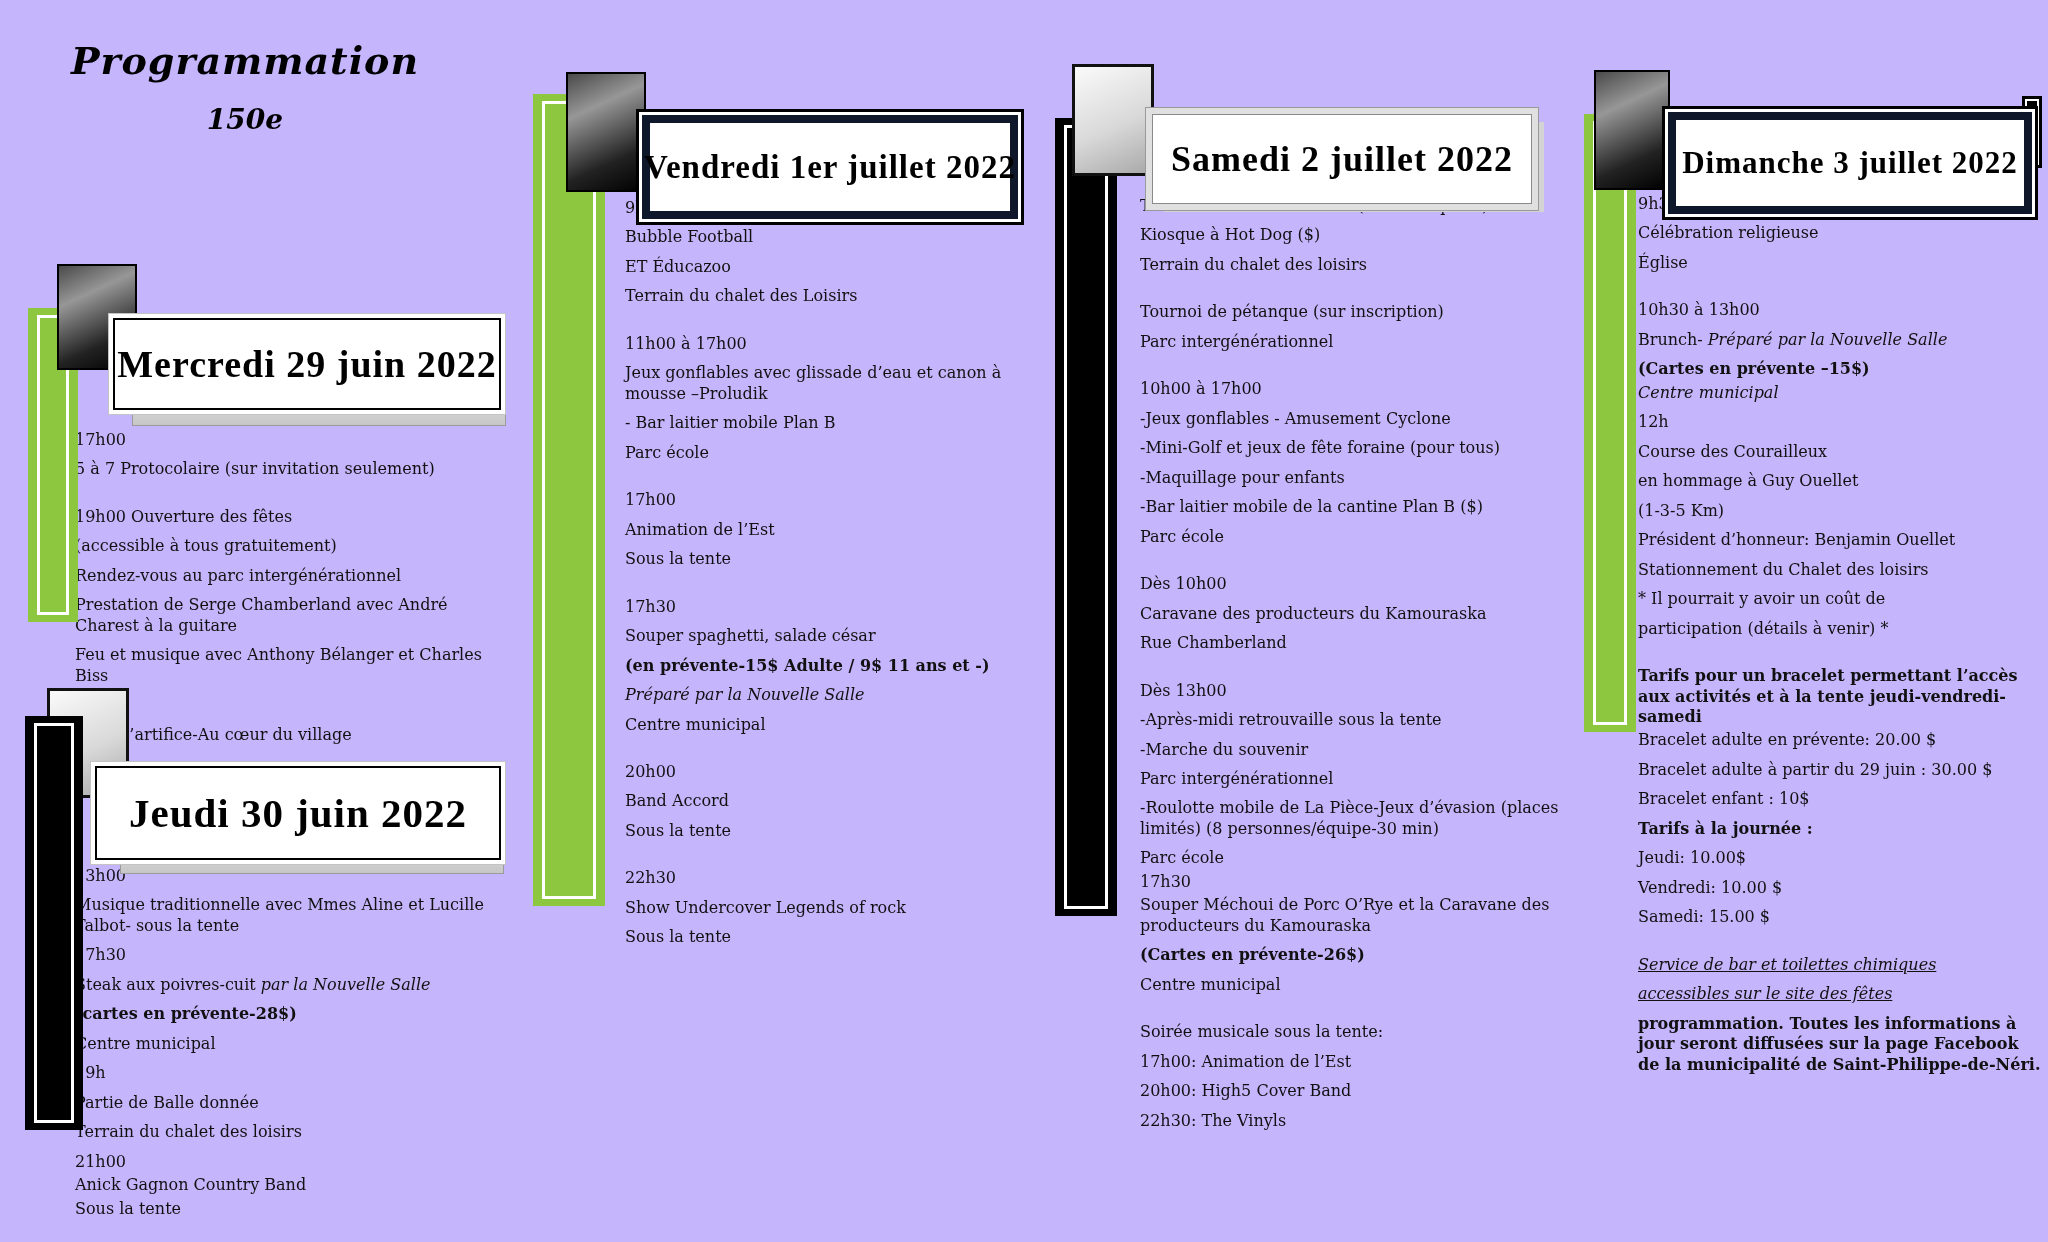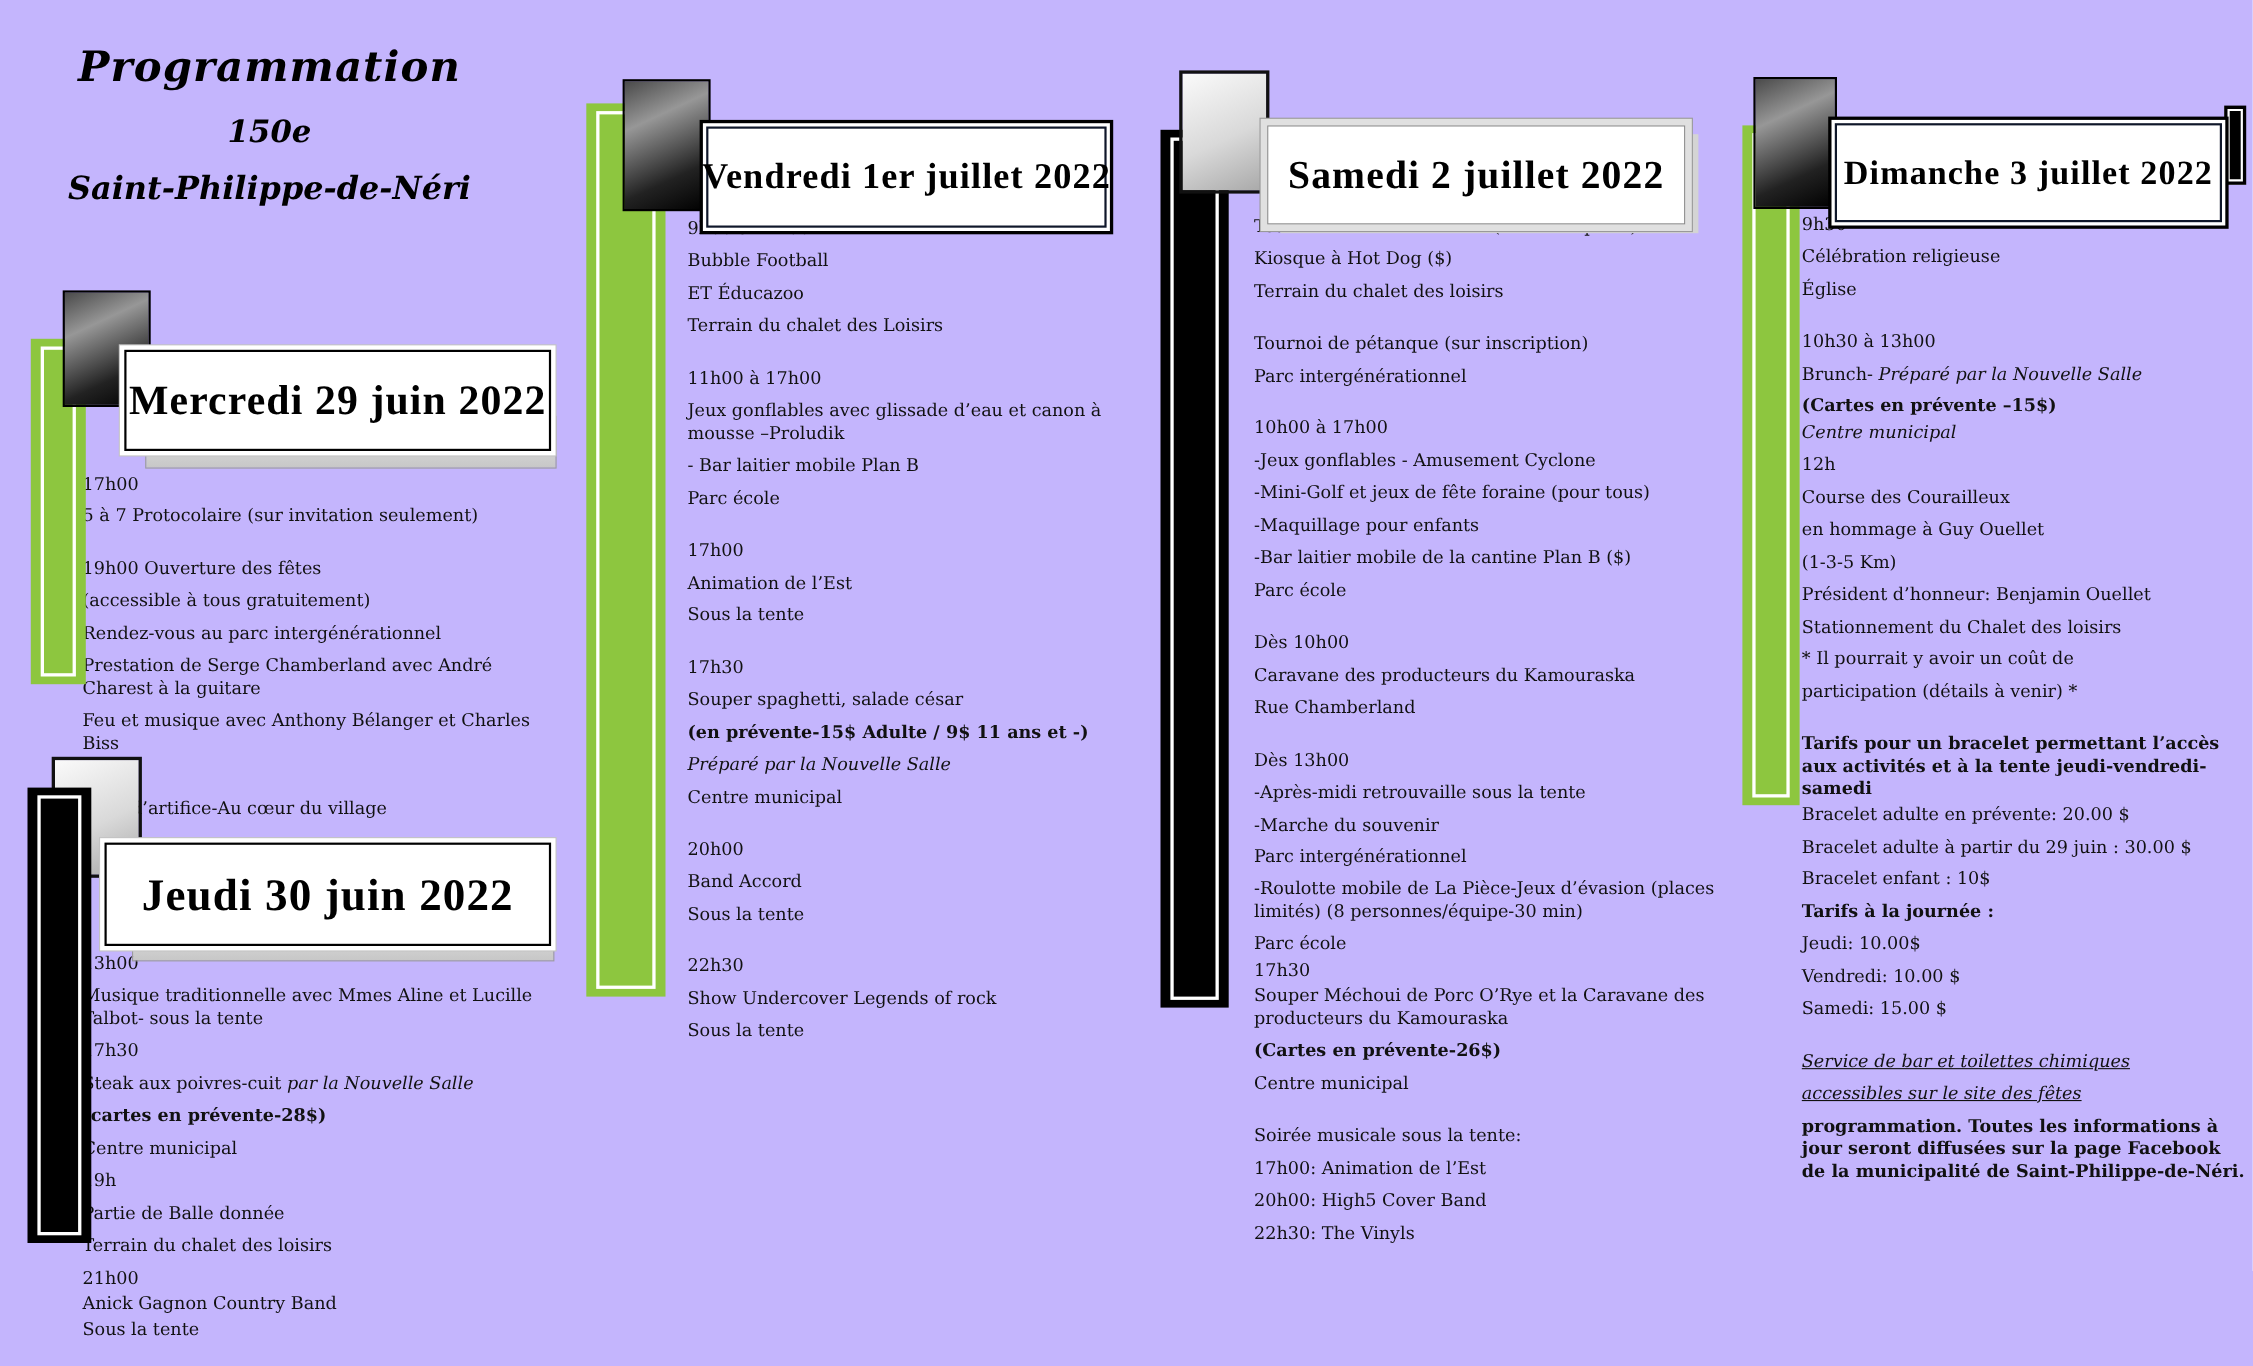--- a/index.html
+++ b/index.html
@@ -24,21 +24,21 @@
   .box.dark{background:linear-gradient(155deg,#4a4a4a 0%,#979797 30%,#222 72%,#000 100%);
             border:2px solid #000;}
   .box.grey{background:linear-gradient(155deg,#fafafa 0%,#d9d9d9 55%,#a8a8a8 100%);
             border:3px solid #111;}
 
   
   .hdr{position:absolute;display:flex;align-items:center;justify-content:center;
        background:#fff;font-family:"Liberation Serif",serif;font-weight:700;
        white-space:nowrap;color:#000;z-index:5;letter-spacing:1px;}
   .hdr.bw{border:2px solid #000;box-shadow:0 0 0 4px #fff,0 0 0 5px #c4c4c4;}
-  .hdr.bold-frame{border:2px solid #0f172a;box-shadow:0 0 0 3px #fff,0 0 0 6px #000;}
+  .hdr.bold-frame{border:8px solid #0f172a;box-shadow:0 0 0 3px #fff,0 0 0 6px #000;}
   .hdr.silver{border:1px solid #8a8a8a;box-shadow:0 0 0 6px #e0e0e0,0 0 0 7px #999,12px 8px 0 #d4d4d4;text-align:right;}
   .hdr-shadow{position:absolute;background:linear-gradient(#ececec,#c7c7c7);
               border:1px solid #9b9b9b;z-index:1;}
 
   
   .lines{position:absolute;font-size:16px;line-height:1.28;color:#111;}
   .ln{margin-bottom:9px;}
   .ln.b{font-weight:bold;}
   .ln.i{font-style:italic;}
   .ln.u{text-decoration:underline;}
@@ -79,21 +79,20 @@
   #dim-lines{left:1638px;top:194px;width:404px;}
 </style>
 </head>
 <body>
 
 <div class="page">
 
   <div class="title">
     <div class="t1">Programmation</div>
     <div class="t2">150e</div>
-    <div class="t3">Saint-Philippe-de-Néri</div>
   </div>
 
   <section>
     <div id="mer-bar" class="bar green">
         <div class="bar-inner"></div>
       </div>
     <div id="mer-box" class="box dark"></div>
     <div id="mer-shadow" class="hdr-shadow"></div>
     <h2 id="mer-hdr" class="hdr bw">Mercredi 29 juin 2022</h2>
     <div id="mer-lines" class="lines">

